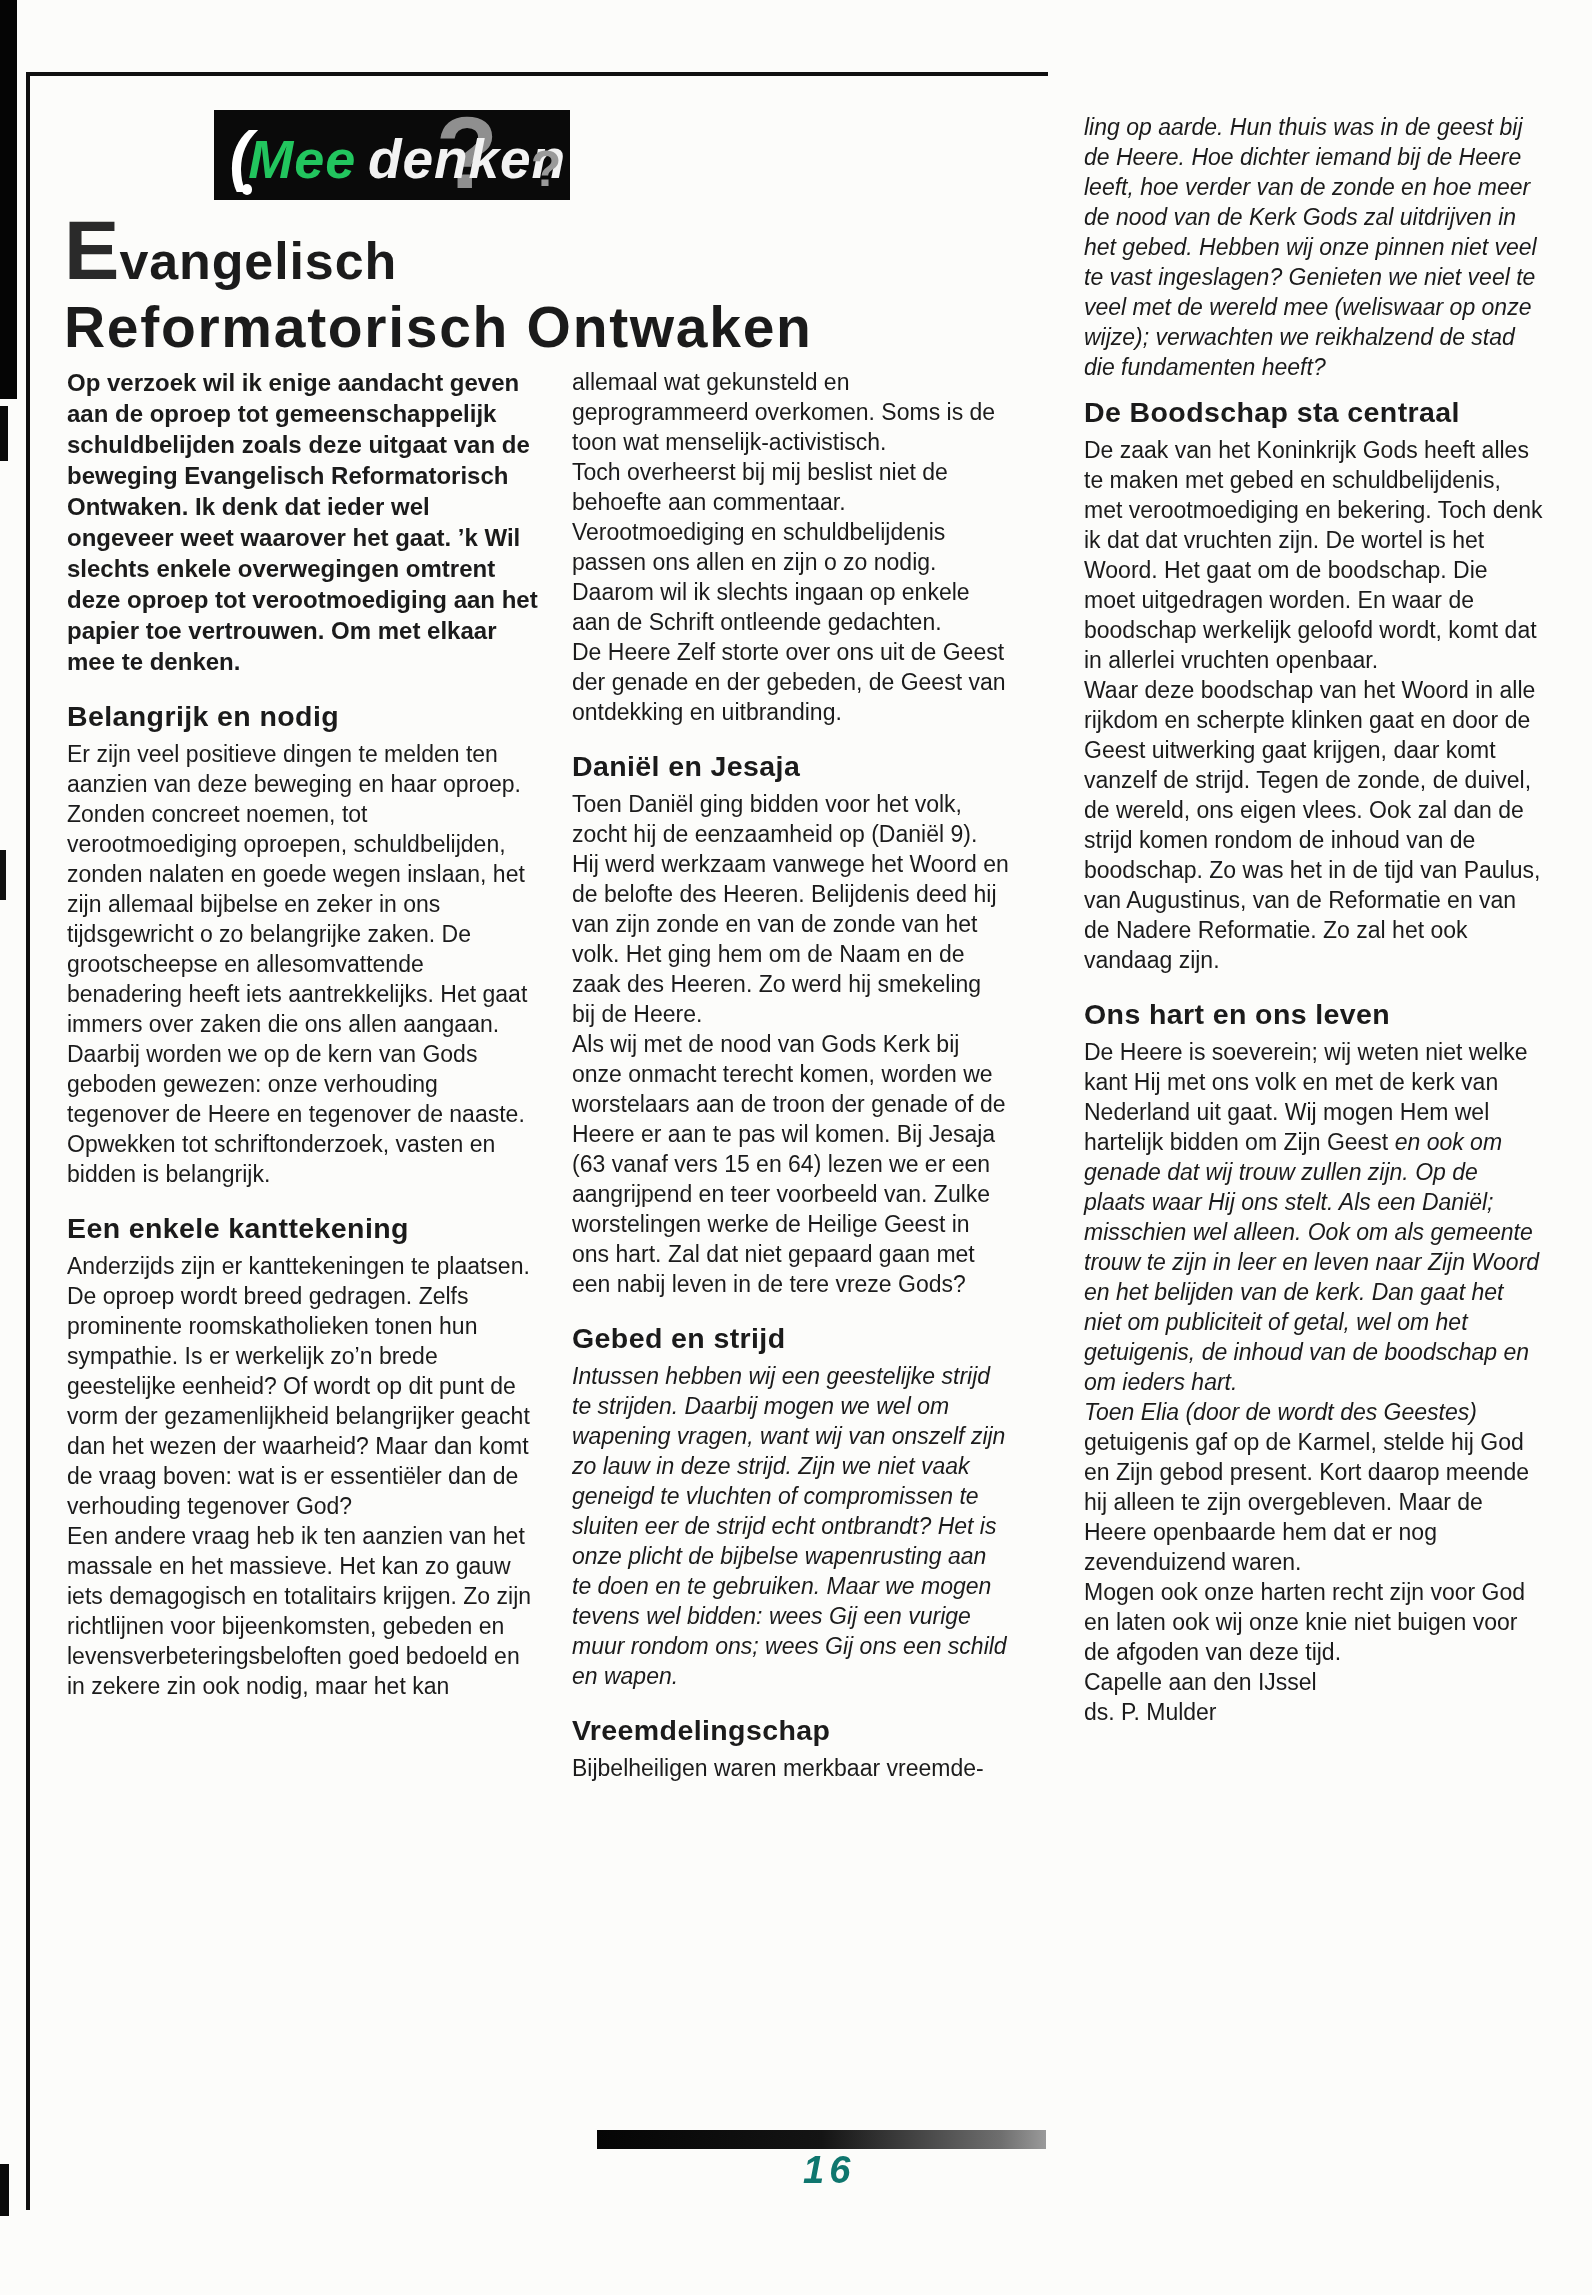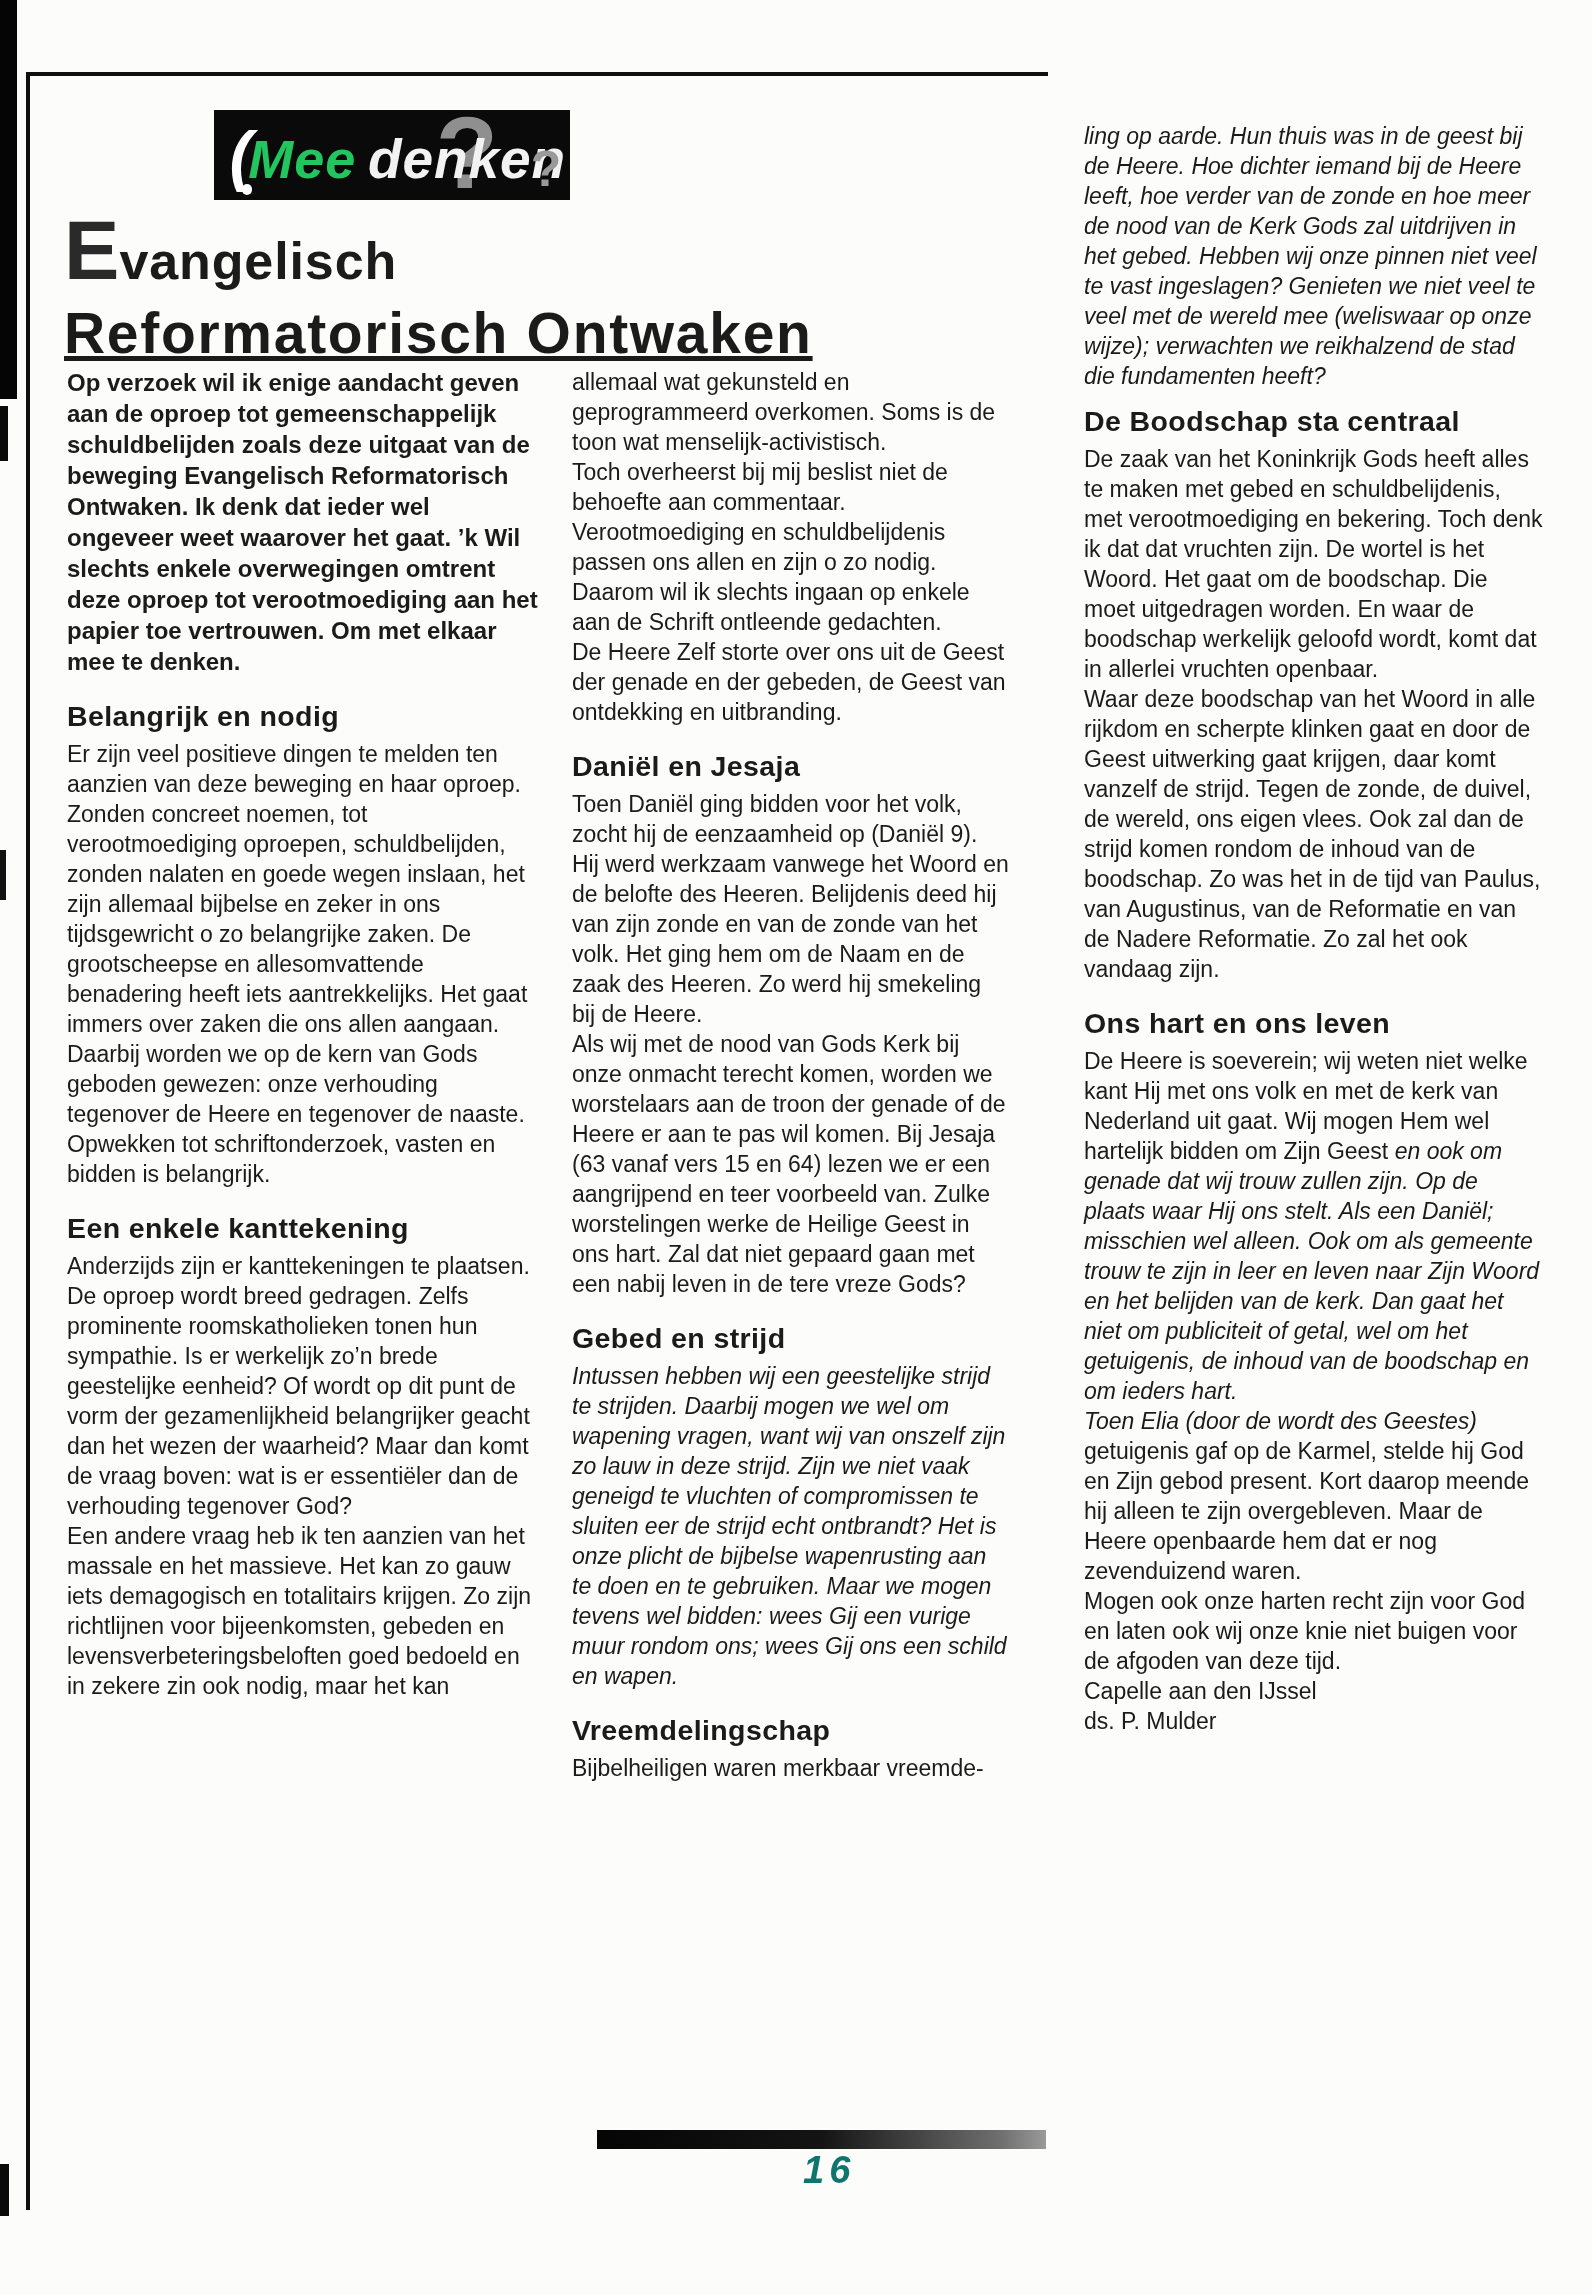--- a/index.html
+++ b/index.html
@@ -34,27 +34,27 @@
     position:absolute;right:72px;top:-15.5px;color:#8f8f8f;font-size:102px;font-weight:bold;z-index:1;
   }
   .mh-q2{position:absolute;right:8.6px;bottom:1.7px;color:#9a9a9a;font-size:50px;font-weight:bold;z-index:2;}
   .mh-dot{position:absolute;left:28px;bottom:5.2px;width:10.4px;height:10.4px;border-radius:50%;background:#fff;}
 
   
   .title-block{position:absolute;left:64px;top:209px;width:1036px;}
   .title-line1{font-weight:bold;line-height:1;}
   .title-initial{font-size:83px;color:#2a2a2a;letter-spacing:0;}
   .title-rest{font-size:52px;letter-spacing:0.9px;}
-  .title-line2{font-weight:bold;font-size:57px;letter-spacing:1.7px;line-height:1.05;margin-top:12px;text-decoration:underline;}
+  .title-line2{font-weight:bold;font-size:57px;letter-spacing:1.7px;line-height:1.05;margin-top:6px;}
 
   
   .col{position:absolute;font-size:23px;line-height:30px;}
   .col-1{left:67px;top:367px;width:473px;}
   .col-2{left:572px;top:367px;width:438px;}
-  .col-3{left:1084px;top:121px;width:461px;}
+  .col-3{left:1084px;top:112px;width:461px;}
   .col p{margin:0;}
   .intro{font-weight:bold;font-size:24px;line-height:31px;}
   .section-heading{
     font-weight:bold;font-size:28.5px;line-height:31px;
     margin:24px 0 7px 0;letter-spacing:0.4px;
   }
   .col-3 .section-heading:first-of-type{margin-top:15px;}
   .italic{font-style:italic;}
   .sig{margin-top:33px;}
 

